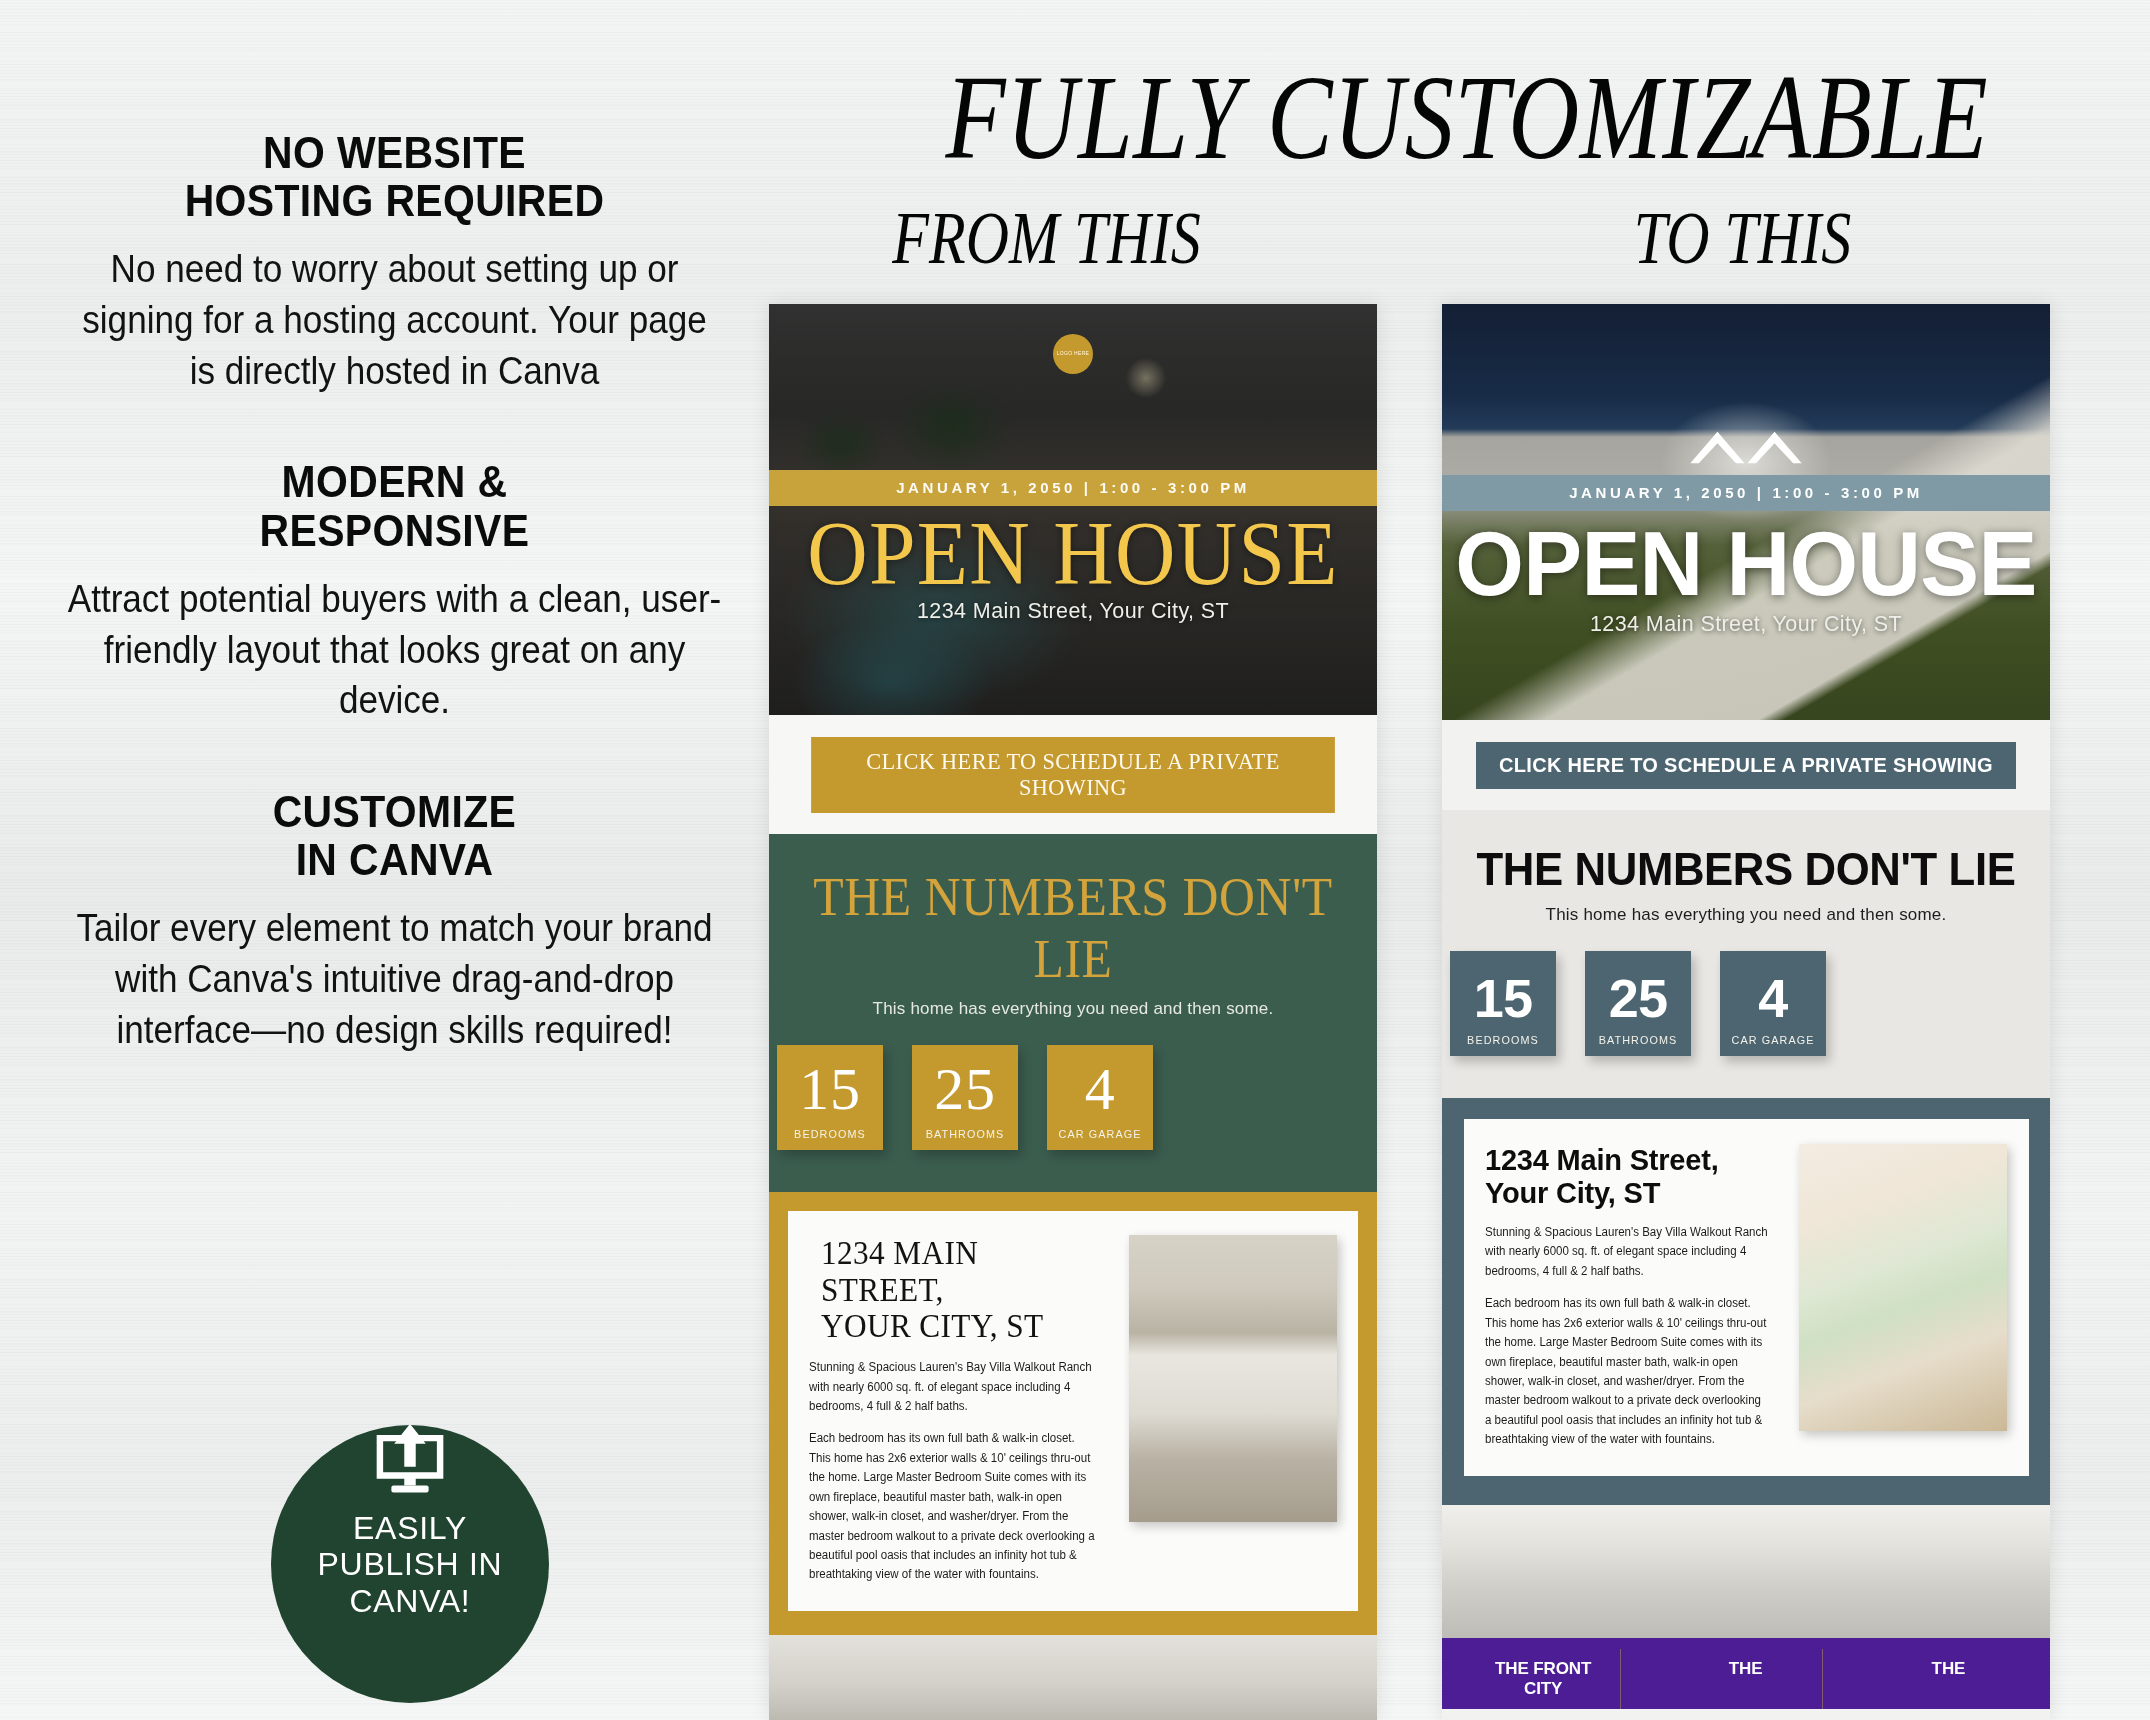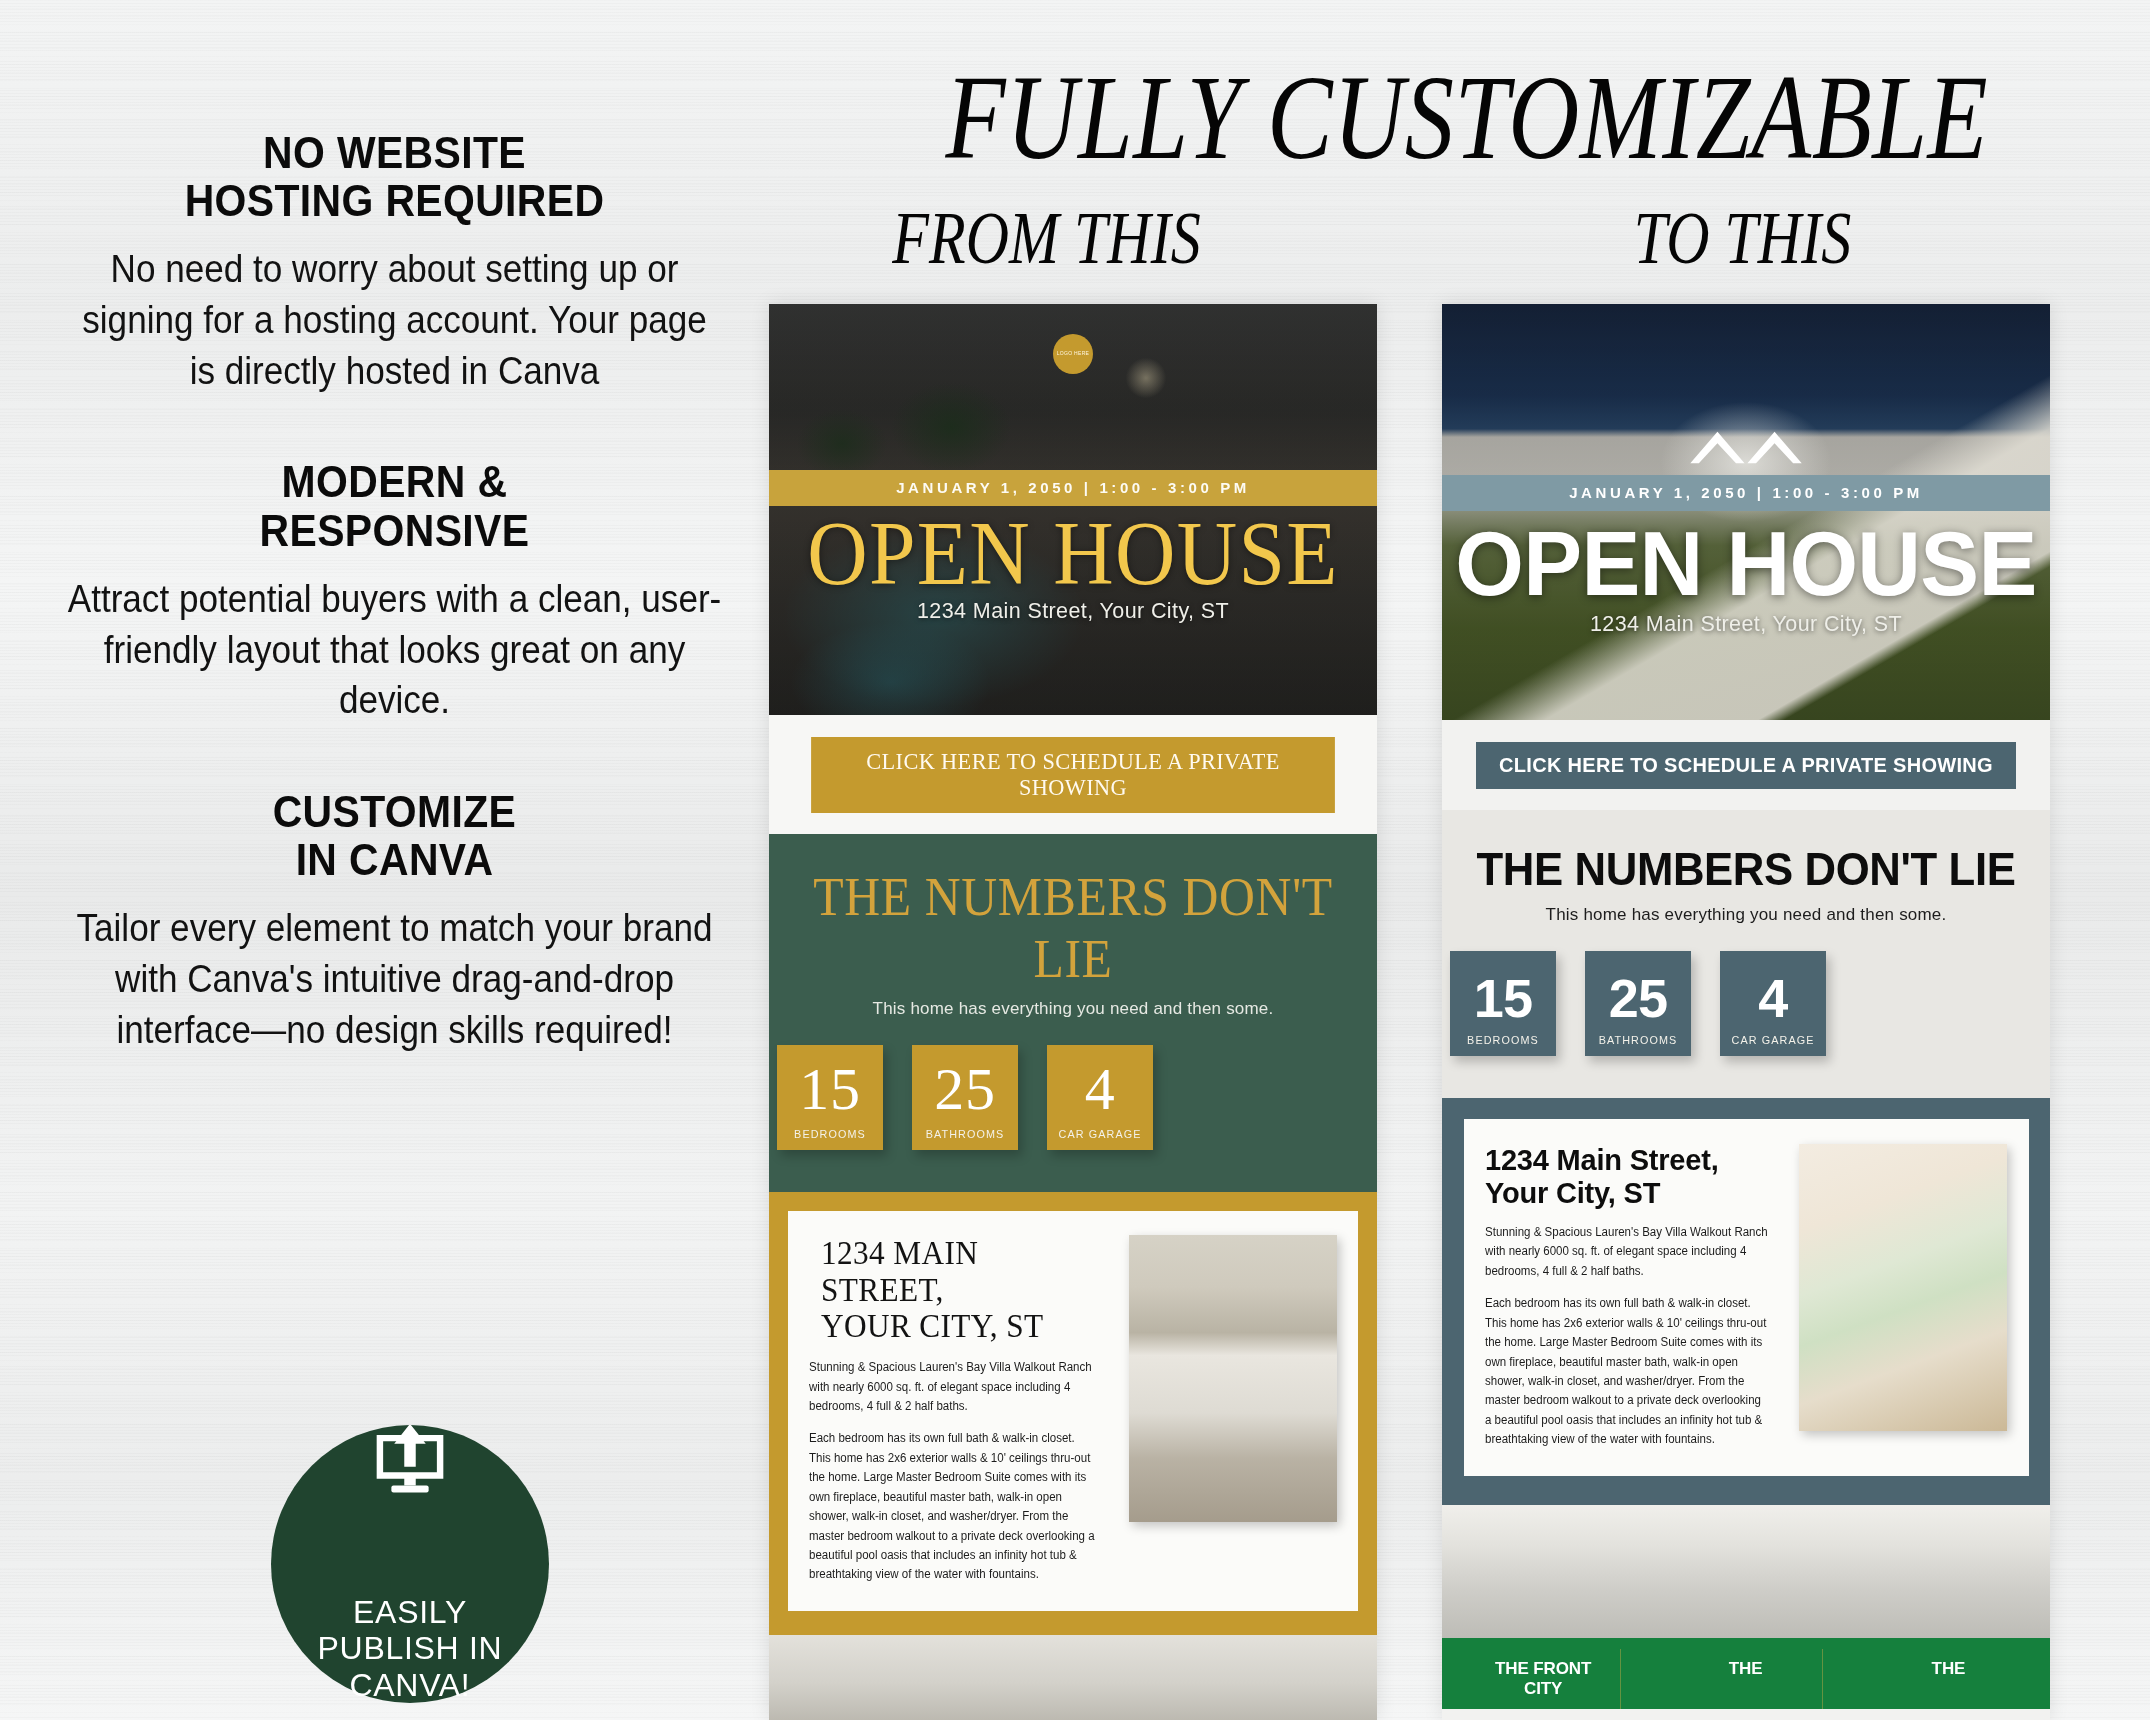--- a/index.html
+++ b/index.html
@@ -52,21 +52,21 @@
   
   .badge {
     position: absolute;
     left: 271px; top: 1425px;
     width: 278px; height: 278px;
     border-radius: 50%;
     background: #20442f;
     display: flex;
     flex-direction: column;
     align-items: center;
-    justify-content: space-between;
+    justify-content: flex-start;
     color: #ffffff;
     text-align: center;
   }
   .badge-icon { width: 86px; height: 75px; margin-bottom: 10px; }
   .badge-text {
     font-family: "Liberation Sans", sans-serif;
     font-weight: 400;
     font-size: 32px;
     line-height: 1.14;
     letter-spacing: 0.7px;
@@ -298,21 +298,21 @@
     background:linear-gradient(180deg, #e3e1db 0%, #d3d1ca 36%, #b9b6ad 68%, #a6a29a 100%);
   }
   .bottom-photo-kitchen {
     background:linear-gradient(180deg, #f0efeb 0%, #e3e2dd 30%, #cfcec9 62%, #bdbcb6 100%);
   }
   .trio {
     display:flex;
     padding:11.5px 24.4px 0;
     gap:0;
   }
-  .trio-slate { background:#15803d;gap:48px; }
+  .trio-slate { background:#4c1d95;gap:48px; }
   .trio-col {
     flex:1 1 33.33%;
     padding:10px 11.5px 0;
     text-align:center;
     border-right:0.7px solid rgba(200,170,70,0.45);
   }
   .trio-col:last-child { border-right:none; }
   .trio-h-bold {
     font-family:"Liberation Sans", sans-serif; font-weight:700;
     font-size:17px; line-height:1.16; color:#ffffff; letter-spacing:-0.1px;

